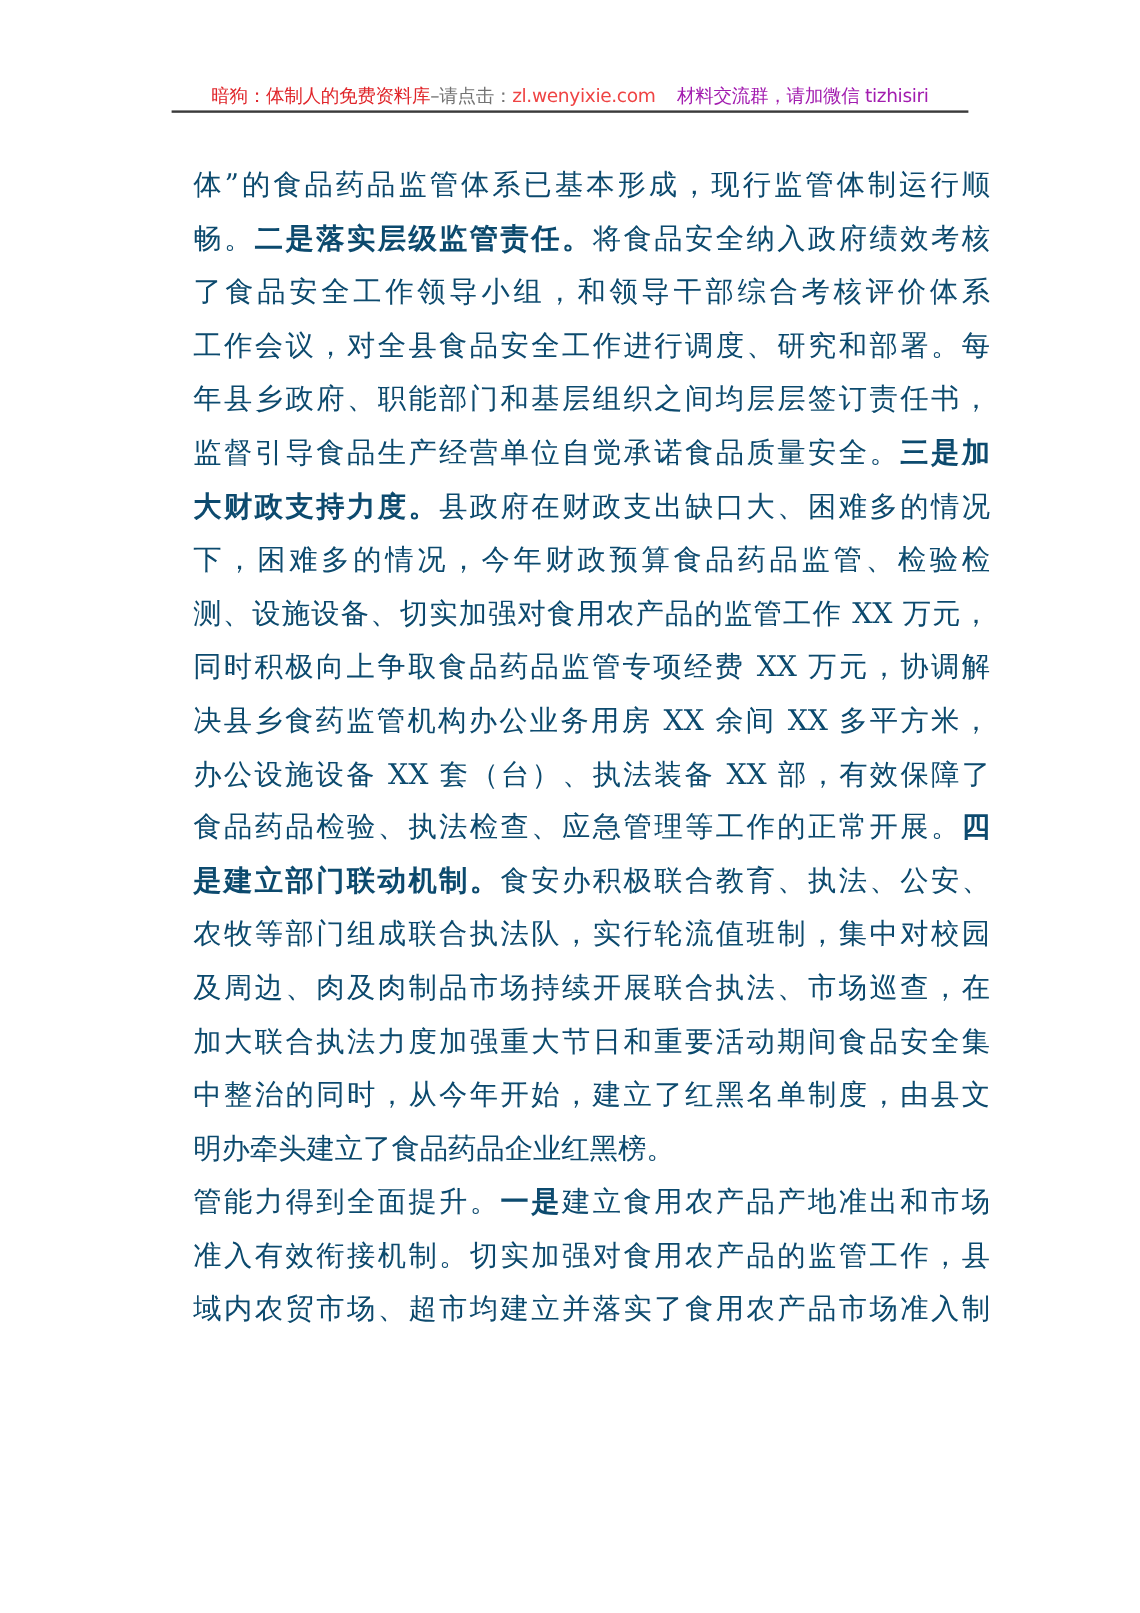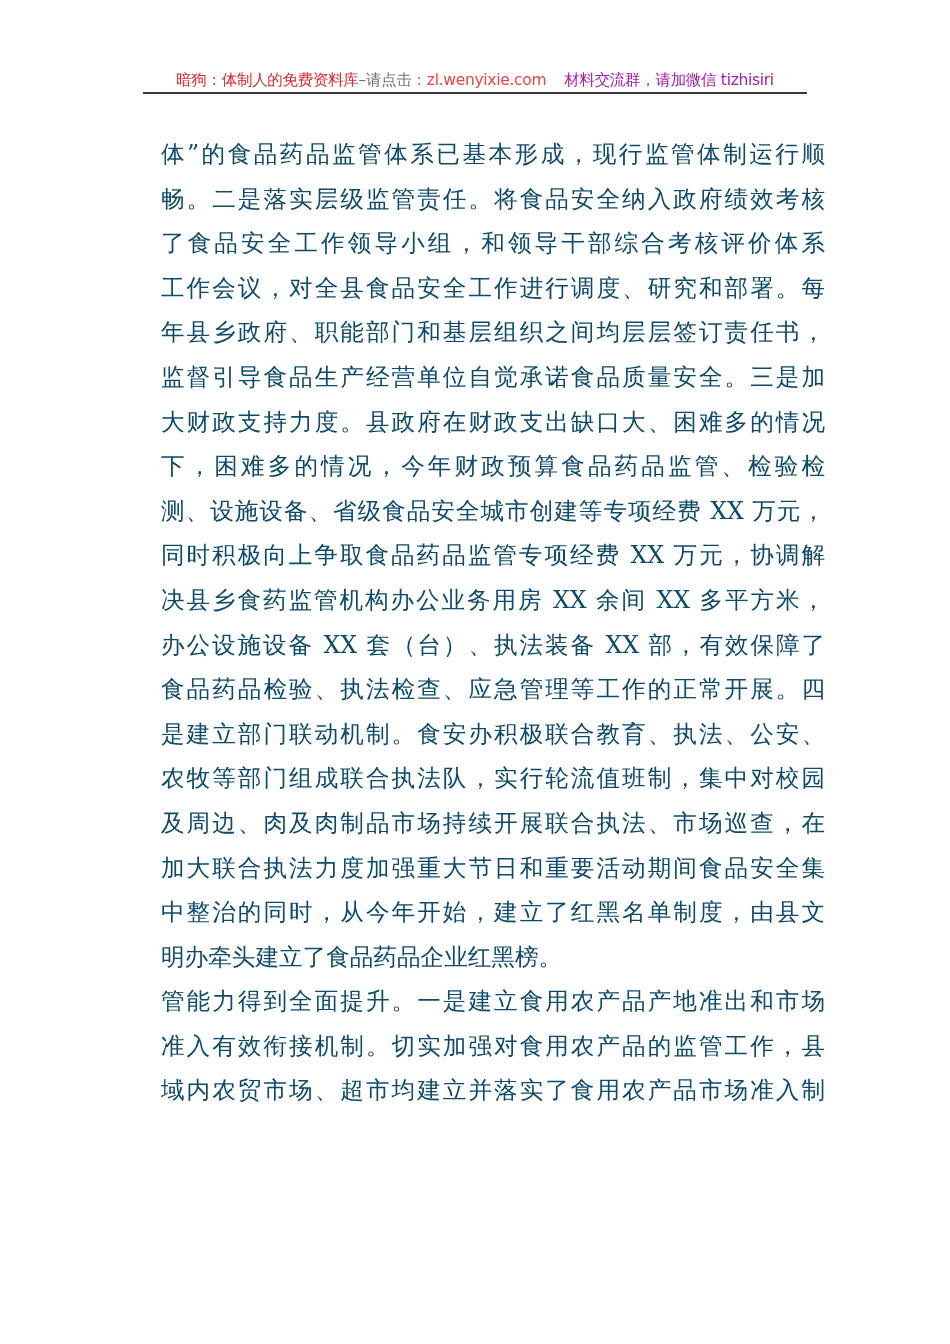--- a/index.html
+++ b/index.html
@@ -48,39 +48,39 @@
   }
   .line {
     display: block;
     height: 44.6px;
     white-space: nowrap;
     text-align-last: justify;
     overflow: visible;
   }
   .line.last { text-align-last: left; }
   .line.indent { padding-left: 47px; }
-  b { font-weight: normal; font-family: "DejaVu Sans", "Liberation Sans", sans-serif; }
+  b { font-weight: bold; font-family: "DejaVu Sans", "Liberation Sans", sans-serif; }
 </style>
 </head>
 <body>
 
 <div class="header">
   <span class="brand">暗狗：体制人的免费资料库</span><span class="prompt">–请点击：</span><a class="link">zl.wenyixie.com</a><span class="gap"></span><span class="contact">材料交流群，请加微信 tizhisiri</span>
 </div>
 
 <div class="body-text" id="doc-body">
     <div class="line"><span>体”的食品药品监管体系已基本形成，现行监管体制运行顺</span></div>
     <div class="line"><span>畅。</span><b>二是落实层级监管责任。</b><span>将食品安全纳入政府绩效考核</span></div>
     <div class="line"><span>了食品安全工作领导小组，和领导干部综合考核评价体系</span></div>
     <div class="line"><span>工作会议，对全县食品安全工作进行调度、研究和部署。每</span></div>
     <div class="line"><span>年县乡政府、职能部门和基层组织之间均层层签订责任书，</span></div>
     <div class="line"><span>监督引导食品生产经营单位自觉承诺食品质量安全。</span><b>三是加</b></div>
     <div class="line"><b>大财政支持力度。</b><span>县政府在财政支出缺口大、困难多的情况</span></div>
     <div class="line"><span>下，困难多的情况，今年财政预算食品药品监管、检验检</span></div>
-    <div class="line"><span>测、设施设备、省级食品安全城市创建等专项经费 XX 万元，</span></div>
+    <div class="line"><span>测、设施设备、切实加强对食用农产品的监管工作 XX 万元，</span></div>
     <div class="line"><span>同时积极向上争取食品药品监管专项经费 XX 万元，协调解</span></div>
     <div class="line"><span>决县乡食药监管机构办公业务用房 XX 余间 XX 多平方米，</span></div>
     <div class="line"><span>办公设施设备 XX 套（台）、执法装备 XX 部，有效保障了</span></div>
     <div class="line"><span>食品药品检验、执法检查、应急管理等工作的正常开展。</span><b>四</b></div>
     <div class="line"><b>是建立部门联动机制。</b><span>食安办积极联合教育、执法、公安、</span></div>
     <div class="line"><span>农牧等部门组成联合执法队，实行轮流值班制，集中对校园</span></div>
     <div class="line"><span>及周边、肉及肉制品市场持续开展联合执法、市场巡查，在</span></div>
     <div class="line"><span>加大联合执法力度加强重大节日和重要活动期间食品安全集</span></div>
     <div class="line"><span>中整治的同时，从今年开始，建立了红黑名单制度，由县文</span></div>
     <div class="line last"><span>明办牵头建立了食品药品企业红黑榜。</span></div>

